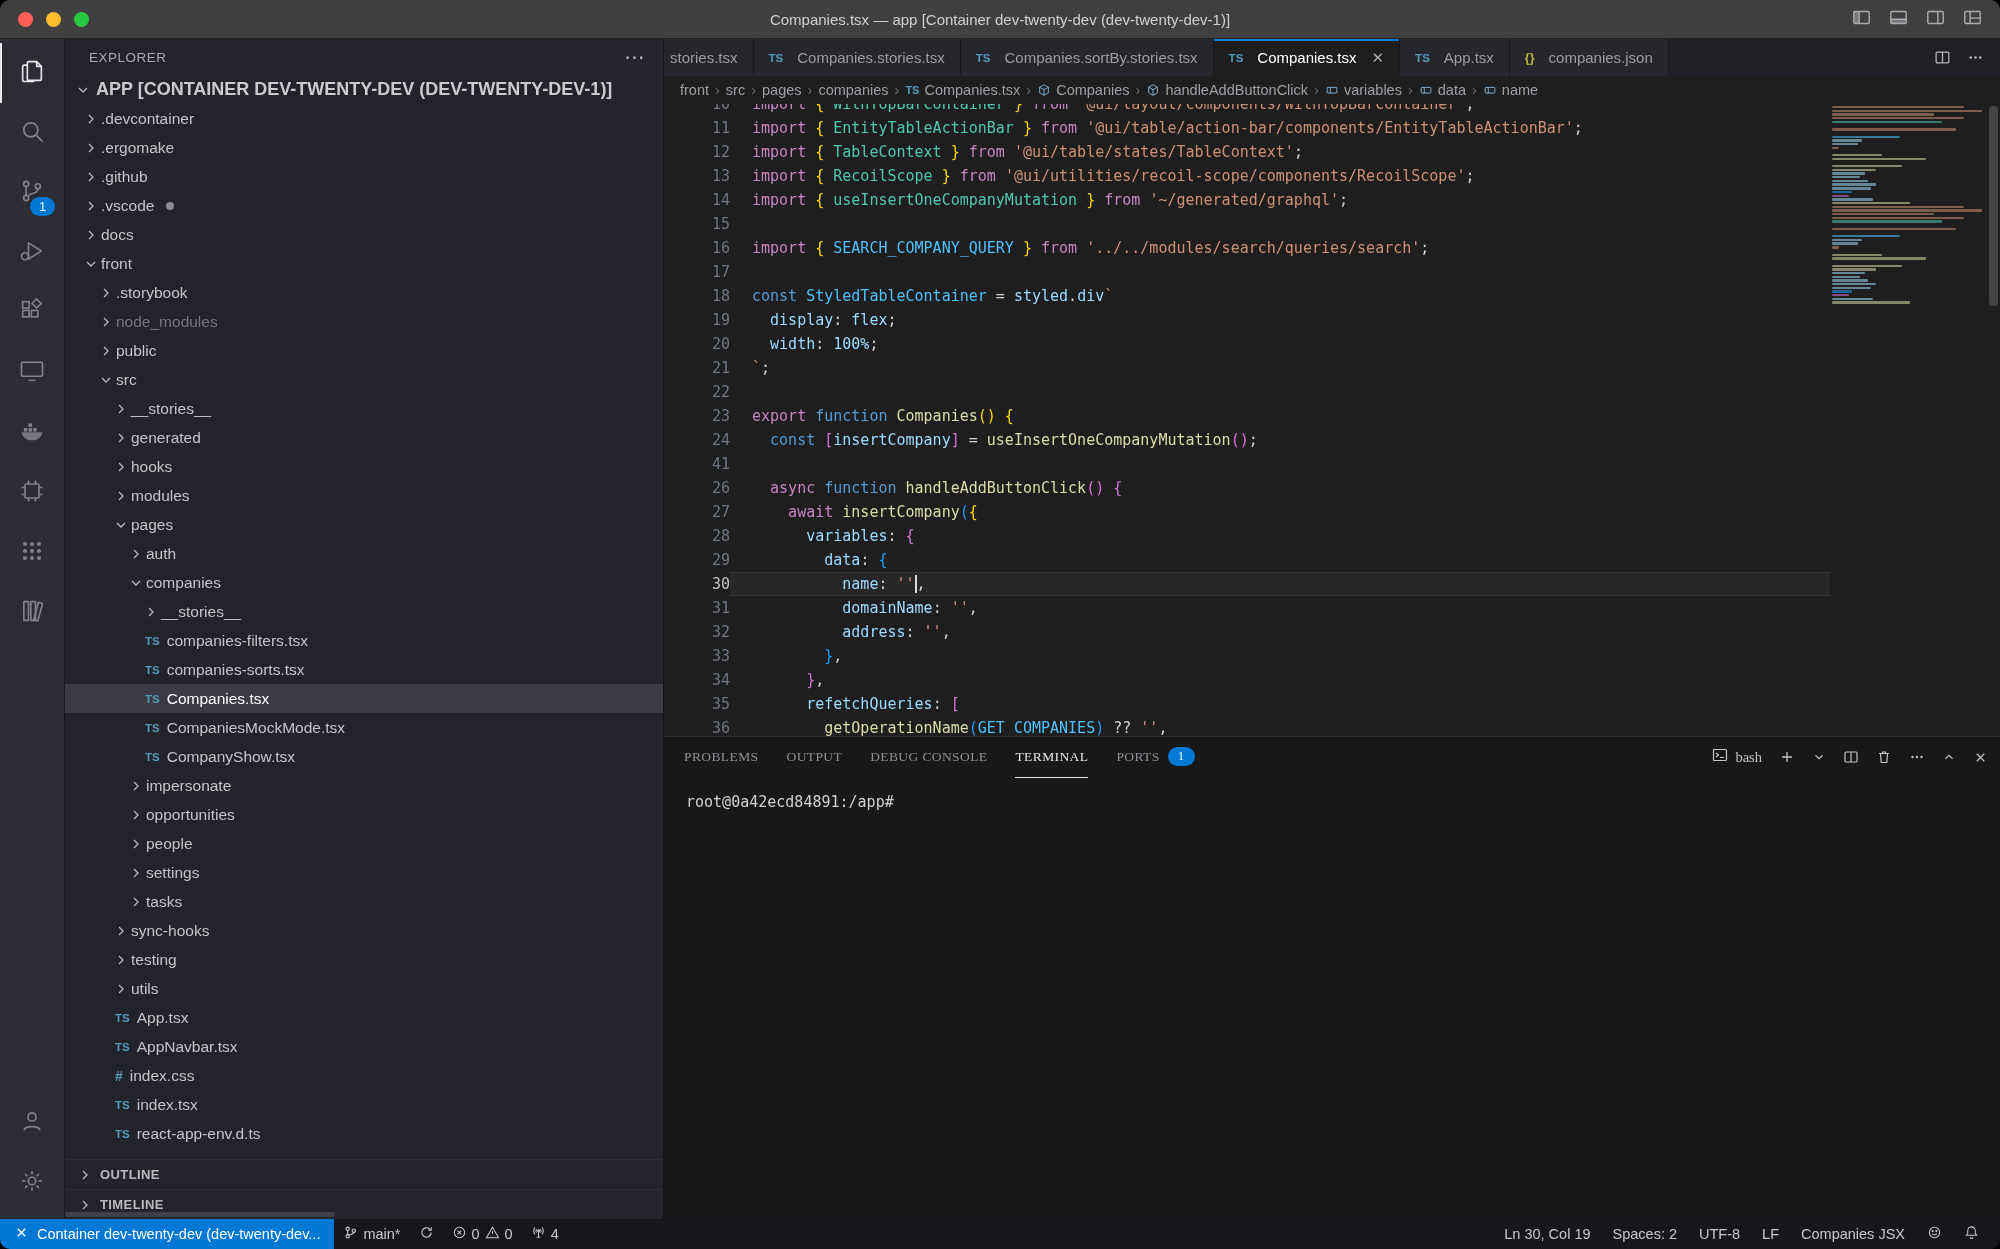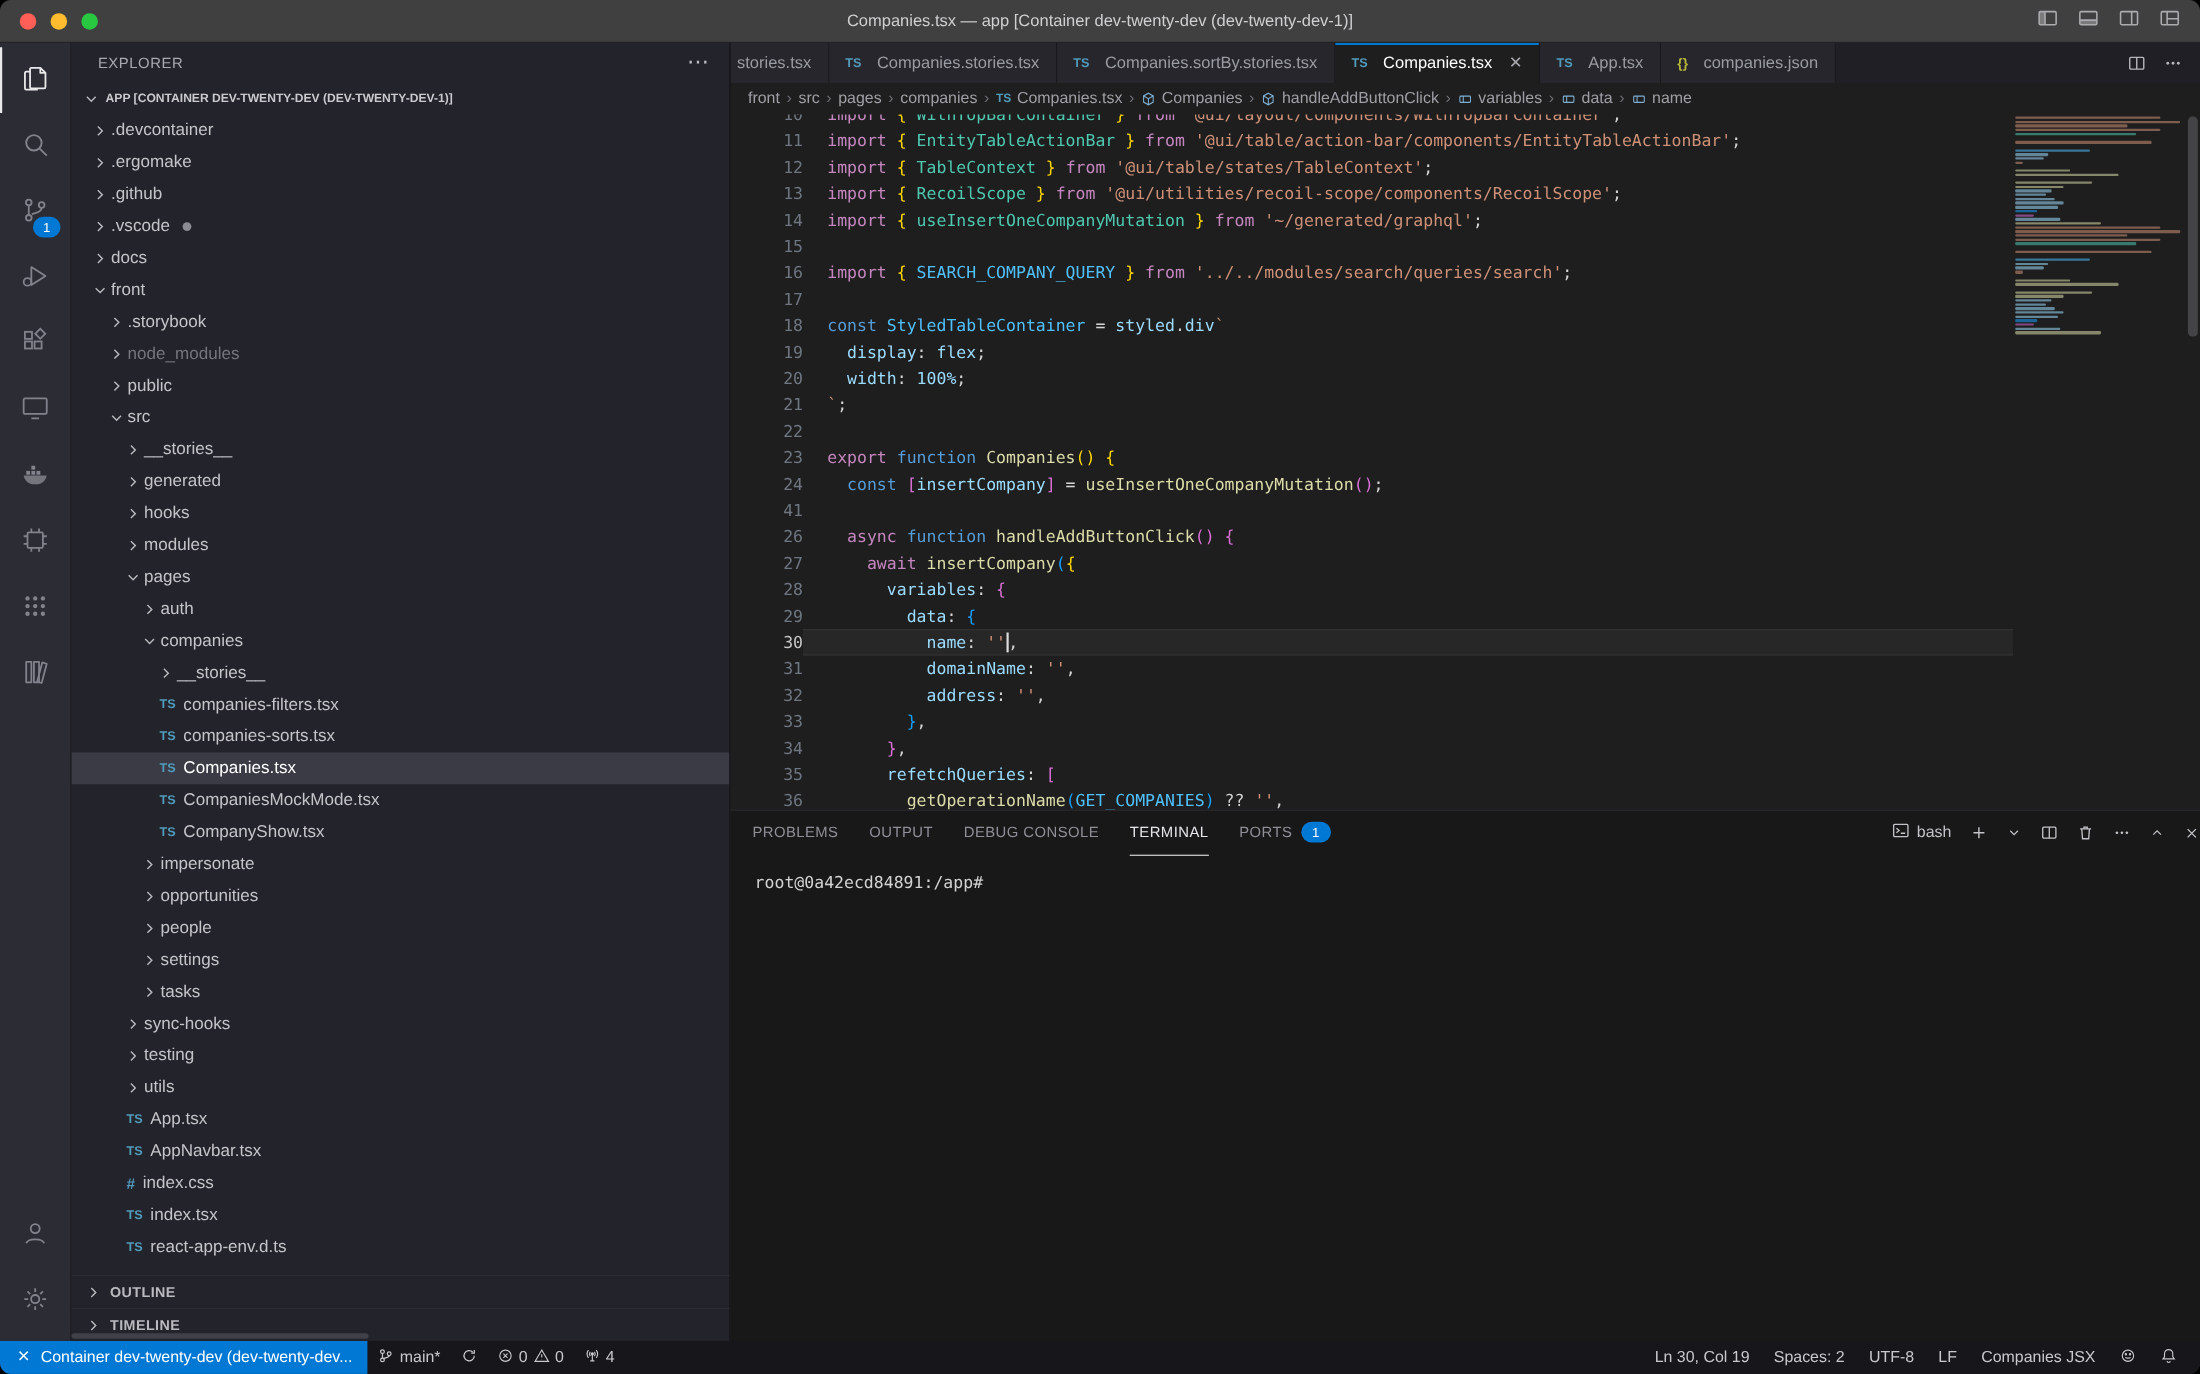--- a/index.html
+++ b/index.html
@@ -17,21 +17,21 @@
   .activitybar{width:64px;flex:none;background:#2c2c34;border-right:1px solid #1a1a1e;display:flex;flex-direction:column;align-items:center;padding-top:4px;}
   .ab-item{width:64px;height:60px;display:flex;align-items:center;justify-content:center;color:#82828c;position:relative;cursor:pointer;}
   .ab-item.active{color:#e9e9ec;box-shadow:inset 2px 0 0 #e9e9ec;}
   .ab-badge{position:absolute;right:9px;bottom:7px;min-width:19px;height:19px;border-radius:10px;background:#0078d4;color:#fff;
     font-size:12px;display:flex;align-items:center;justify-content:center;padding:0 3px;}
   .ab-bottom{margin-top:auto;padding-bottom:6px;display:flex;flex-direction:column;align-items:center;}
   
   .sidebar{width:598px;flex:none;background:#23232b;border-right:1px solid #141417;display:flex;flex-direction:column;position:relative;min-height:0;}
   .sidebar-head{height:36px;flex:none;display:flex;align-items:center;padding:0 18px 0 24px;font-size:13.5px;letter-spacing:.5px;color:#a9a9b0;}
   .sidebar-head .ellip{margin-left:auto;font-size:20px;color:#bcbcc2;cursor:pointer;line-height:10px;}
-  .root-row{height:29px;flex:none;display:flex;align-items:center;gap:3px;padding-left:8px;font-weight:700;font-size:11px;color:#cacace;cursor:pointer;white-space:nowrap;}
+  .root-row{height:29px;flex:none;display:flex;align-items:center;gap:3px;padding-left:8px;font-weight:700;font-size:18px;color:#cacace;cursor:pointer;white-space:nowrap;}
   .tree{flex:none;overflow:hidden;}
   .tree-row{height:29px;display:flex;align-items:center;font-size:15.5px;color:#c4c4c9;cursor:pointer;white-space:nowrap;}
   .tree-row.selected{background:#3b3b46;color:#fff;}
   .tree-row.dimmed .tree-label{color:#75757e;}
   .twisty{width:20px;flex:none;display:flex;justify-content:center;align-items:center;color:#b9b9be;}
   .twisty-spacer{width:4px;flex:none;}
   .ficon{flex:none;margin-right:7px;font-weight:700;font-family:"Liberation Sans","DejaVu Sans",sans-serif;}
   .ficon.ts{color:#519aba;font-size:11.5px;}
   .ficon.css{color:#519aba;font-size:14px;}
   .ficon.json{color:#b7b73b;font-size:12.5px;}
@@ -64,21 +64,21 @@
     box-shadow:inset 0 1px 0 rgba(255,255,255,.07),inset 0 -1px 0 rgba(255,255,255,.07);}
   .tk-k{color:#C586C0}.tk-d{color:#569CD6}.tk-t{color:#4EC9B0}.tk-c{color:#4FC1FF}.tk-v{color:#9CDCFE}
   .tk-f{color:#DCDCAA}.tk-s{color:#CE9178}.tk-p{color:#D4D4D4}.tk-b1{color:#FFD700}.tk-b2{color:#DA70D6}.tk-b3{color:#179FFF}
   .caret{display:inline-block;width:2px;height:18px;background:#dcdcdc;vertical-align:-4px;}
   .minimap{position:absolute;top:2px;right:16px;width:152px;}
   .mm-line{height:2.4px;margin-bottom:1.3px;border-radius:1px;opacity:.55;}
   .vscroll{position:absolute;top:0;right:0;bottom:0;width:14px;}
   .vscroll .thumb{position:absolute;top:2px;right:2px;width:9px;height:200px;background:rgba(140,140,150,.35);border-radius:4px;}
   
   .panel{height:482px;flex:none;background:#181818;border-top:1px solid #2b2b30;display:flex;flex-direction:column;}
-  .panel-head{height:40px;flex:none;display:flex;align-items:center;padding:0 0 0 20px;}
+  .panel-head{height:40px;flex:none;display:flex;align-items:center;padding:0 12px 0 20px;font-family:Liberation Serif, serif;}
   .panel-tab{display:inline-flex;align-items:center;gap:8px;height:40px;margin-right:28px;font-size:13.5px;letter-spacing:.4px;color:#8f8f97;border-bottom:1.5px solid transparent;cursor:pointer;}
   .panel-tab.active{color:#e6e6ea;border-bottom-color:#e6e6ea;}
   .ports-badge{min-width:19px;height:19px;border-radius:10px;background:#0078d4;color:#fff;font-size:12px;display:flex;align-items:center;justify-content:center;padding:0 4px;}
   .panel-actions{margin-left:auto;display:flex;align-items:center;gap:17px;color:#c3c3c9;font-size:14.5px;}
   .shell-item{display:flex;align-items:center;gap:7px;cursor:pointer;}
   .pa-btn{display:flex;align-items:center;cursor:pointer;}
   .terminal{flex:1;font-family:"DejaVu Sans Mono","Liberation Mono",monospace;font-size:15px;color:#d2d2d2;padding:16px 0 0 22px;}
   
   .statusbar{height:30px;flex:none;background:#17171b;display:flex;align-items:center;justify-content:space-between;font-size:14.5px;color:#c8c8cd;}
   .sb-left{display:flex;align-items:center;height:100%;}

